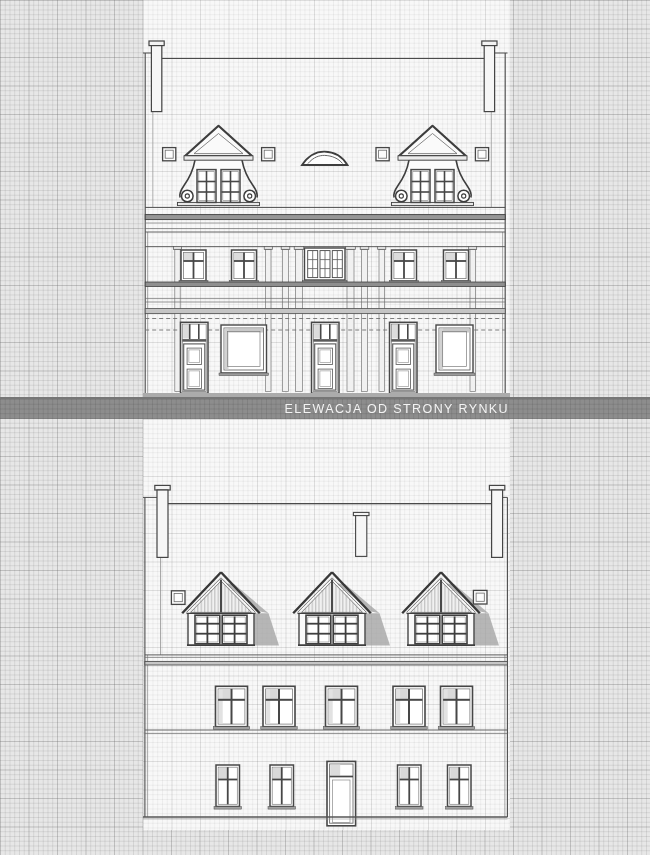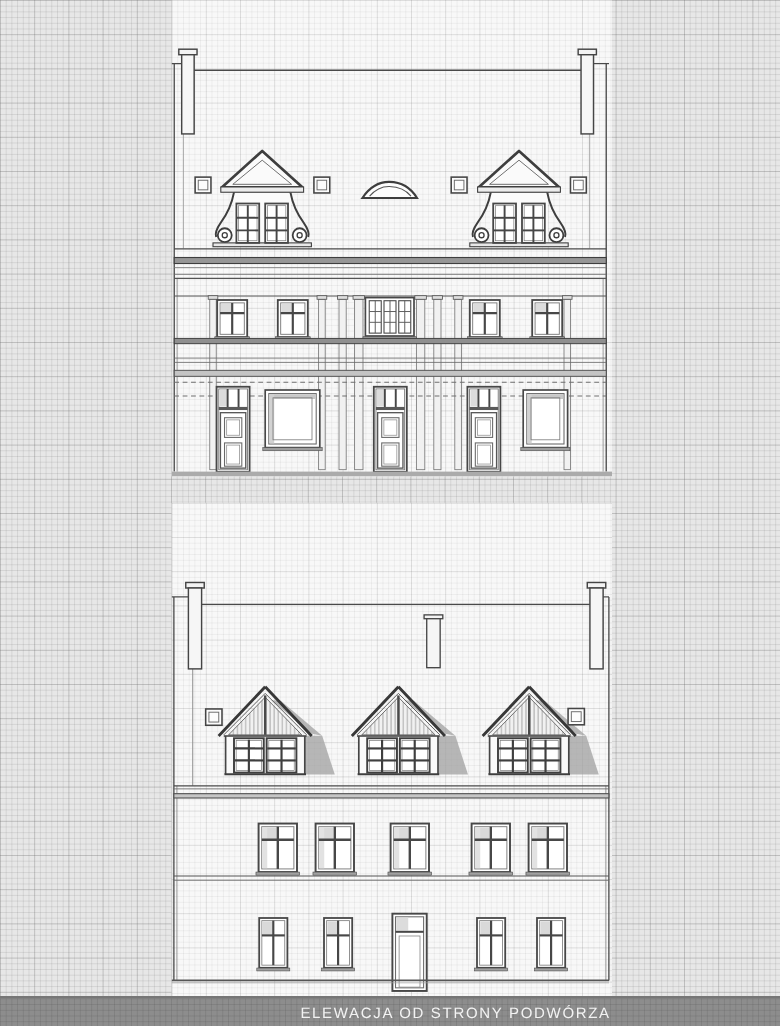--- a/index.html
+++ b/index.html
@@ -365,17 +365,17 @@
         <rect x="329.6" y="764" width="23.4" height="59.2" fill="none" stroke="#6d6d6d" stroke-width="0.9"></rect>
         <rect x="330.2" y="764.6" width="10" height="10.8" fill="#dcdcdc"></rect>
         <line x1="329.6" y1="776.5" x2="353" y2="776.5" stroke="#474747" stroke-width="1.7"></line>
         <rect x="332.6" y="780" width="17.4" height="42.6" fill="none" stroke="#8a8a8a" stroke-width="0.7"></rect>
       </g>
       <line x1="143" y1="817" x2="507.5" y2="817" stroke="#565656" stroke-width="1.6"></line>
       <line x1="143" y1="819" x2="507.5" y2="819" stroke="#9a9a9a" stroke-width="0.6"></line>
     </g>
   </svg>
 
-  <div class="caption-band" id="band-courtyard">
-    <span class="caption-text">ELEWACJA OD STRONY PODWÓRZA</span>
+  <div class="caption-band" id="band-market">
+    <span class="caption-text">ELEWACJA OD STRONY RYNKU</span>
   </div>
 
 </div>
 
 </body></html>

